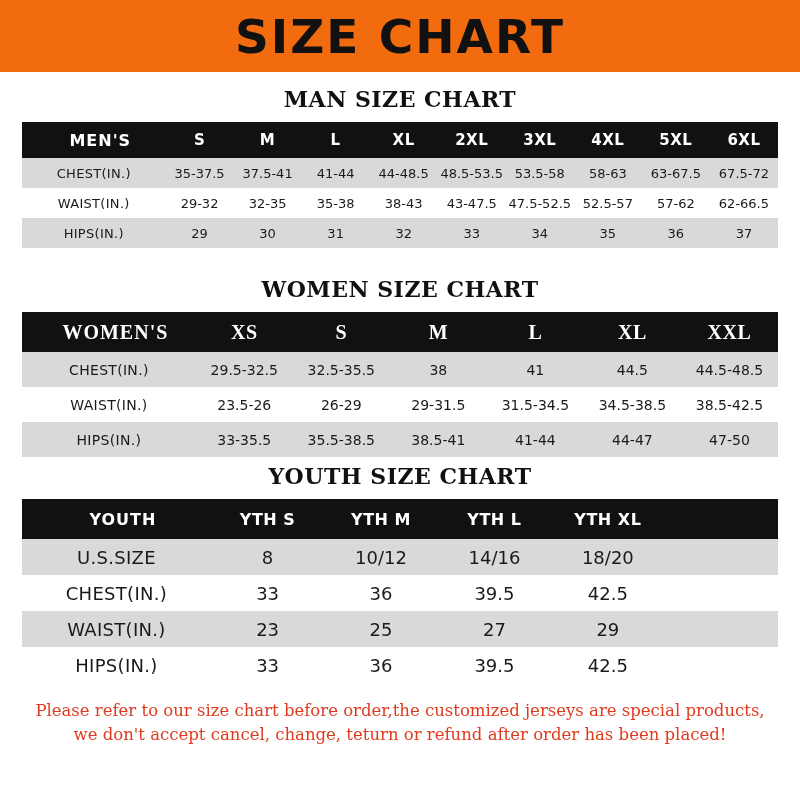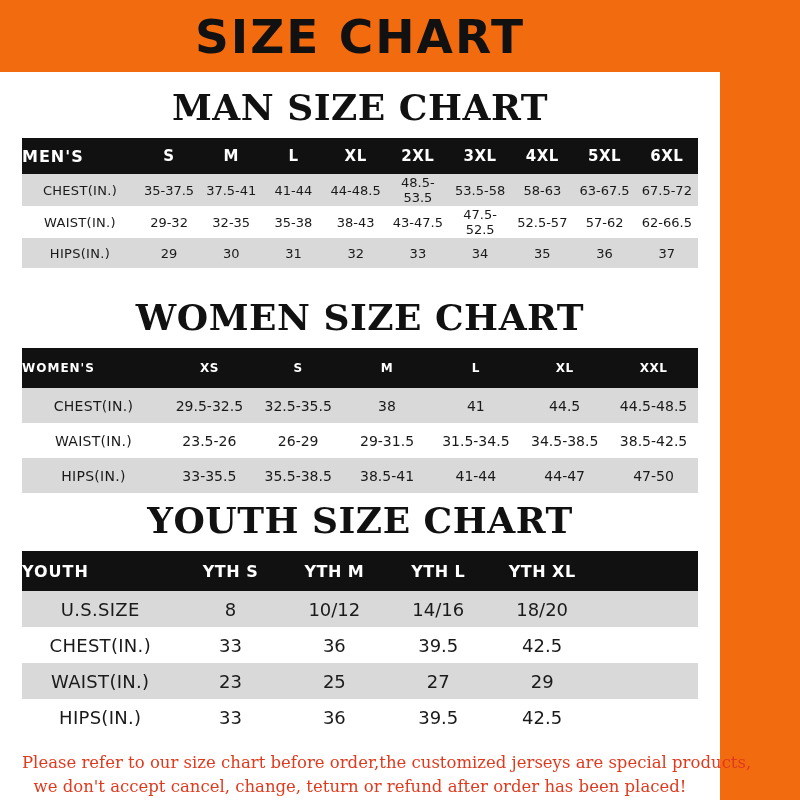--- a/index.html
+++ b/index.html
@@ -8,21 +8,21 @@
   }
   body {
     width: 800px;
     height: 800px;
     background: #f26b0f;
     font-family: "DejaVu Sans", sans-serif;
     overflow: hidden;
   }
   .page {
     position: relative;
-    width: 720px;
+    width: 800px;
     height: 800px;
     background: #84cc16;
     box-sizing: border-box;
   }
   .banner {
     height: 72px;
     display: flex;
     align-items: center;
     justify-content: center;
     background: #f26b0f;
@@ -38,21 +38,21 @@
   .sheet {
     background: #ffffff;
     height: 728px;
     padding: 0 22px;
     box-sizing: border-box;
   }
   .section-title {
     text-align: center;
     font-family: "DejaVu Serif", serif;
     font-weight: bold;
-    font-size: 36px;
+    font-size: 22px;
     color: #111;
     letter-spacing: 0.5px;
   }
   .t-man { padding-top: 14px; padding-bottom: 10px;}
   .t-women { padding-top: 28px; padding-bottom: 10px;}
   .t-youth { padding-top: 6px; padding-bottom: 10px;}
 
   table {
     width: 100%;
     border-collapse: collapse;
@@ -66,42 +66,42 @@
     background: #111111;
     color: #ffffff;
   }
   thead th {
     height: 34px;
     font-size: 15px;
     font-weight: bold;
     letter-spacing: 0.5px;
   }
   thead th.corner {
-    text-align: left;
-    padding-left: 0;
+    text-align: center;
+    padding-left: 14px;
     font-size: 16px;
     letter-spacing: 1px;
   }
   tbody td {
     height: 28px;
     font-size: 13px;
     color: #1a1a1a;
   }
   tbody td.rowlabel {
     font-size: 13px;
     letter-spacing: 0.3px;
     color: #1a1a1a;
   }
   tbody tr.shade td { background: #d9d9d9; }
   tbody tr.plain td { background: #ffffff; }
 
   
   .youth-table thead th { height: 38px; font-size: 16px;}
   .youth-table tbody td { height: 34px; font-size: 18px;}
-  .women-table thead th { height: 38px; font-size: 12px;}
+  .women-table thead th { height: 38px; font-size: 20px; font-family: Liberation Serif, serif;}
   .women-table tbody td { height: 33px; font-size: 14px;}
 
   .footer-note {
     padding-top: 16px;
     text-align: center;
     color: #e03a1e;
     font-family: "DejaVu Serif", serif;
     font-size: 16.5px;
     line-height: 1.45;
   }

